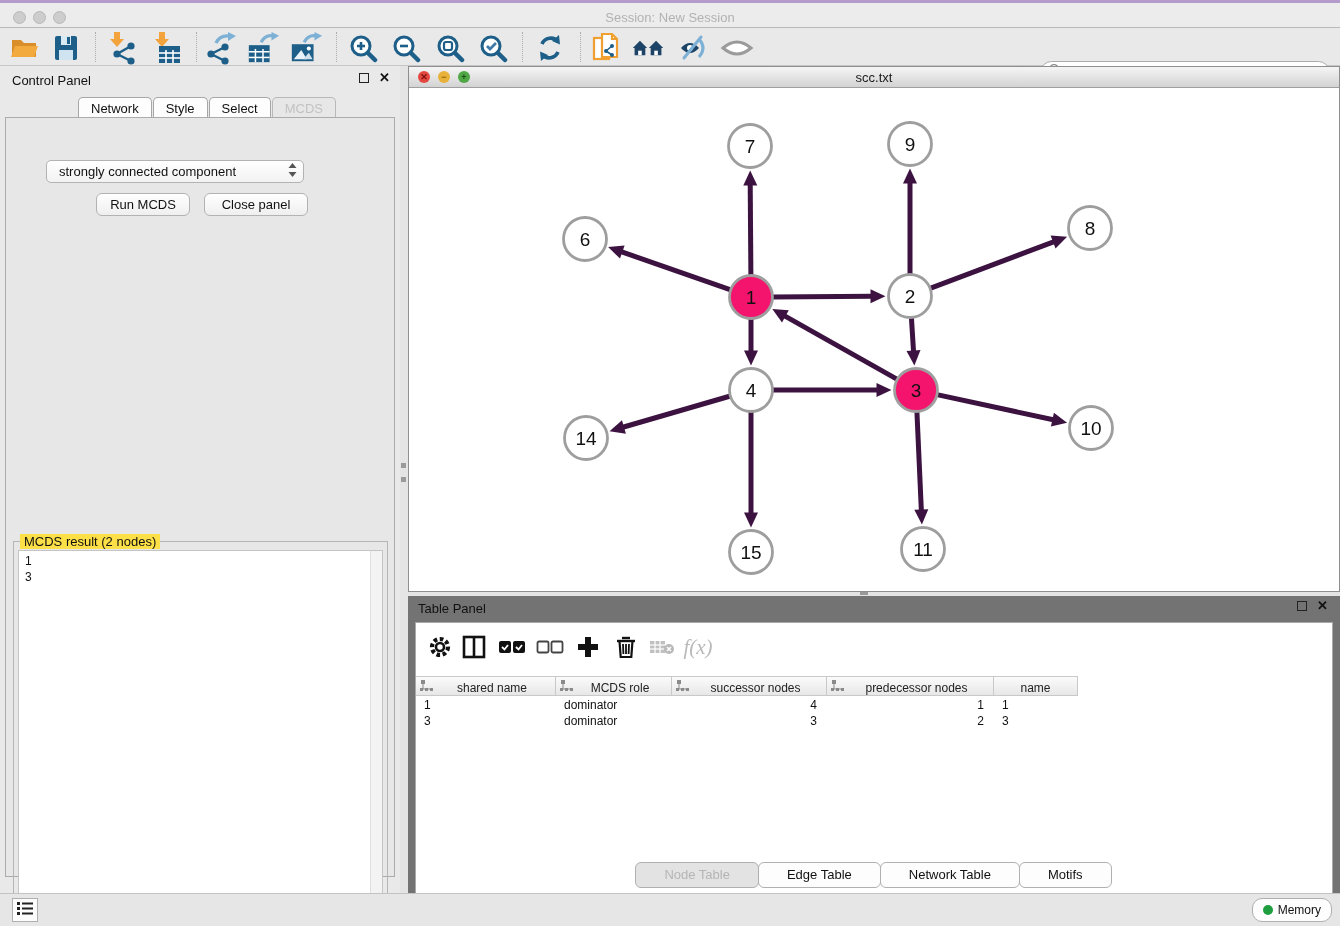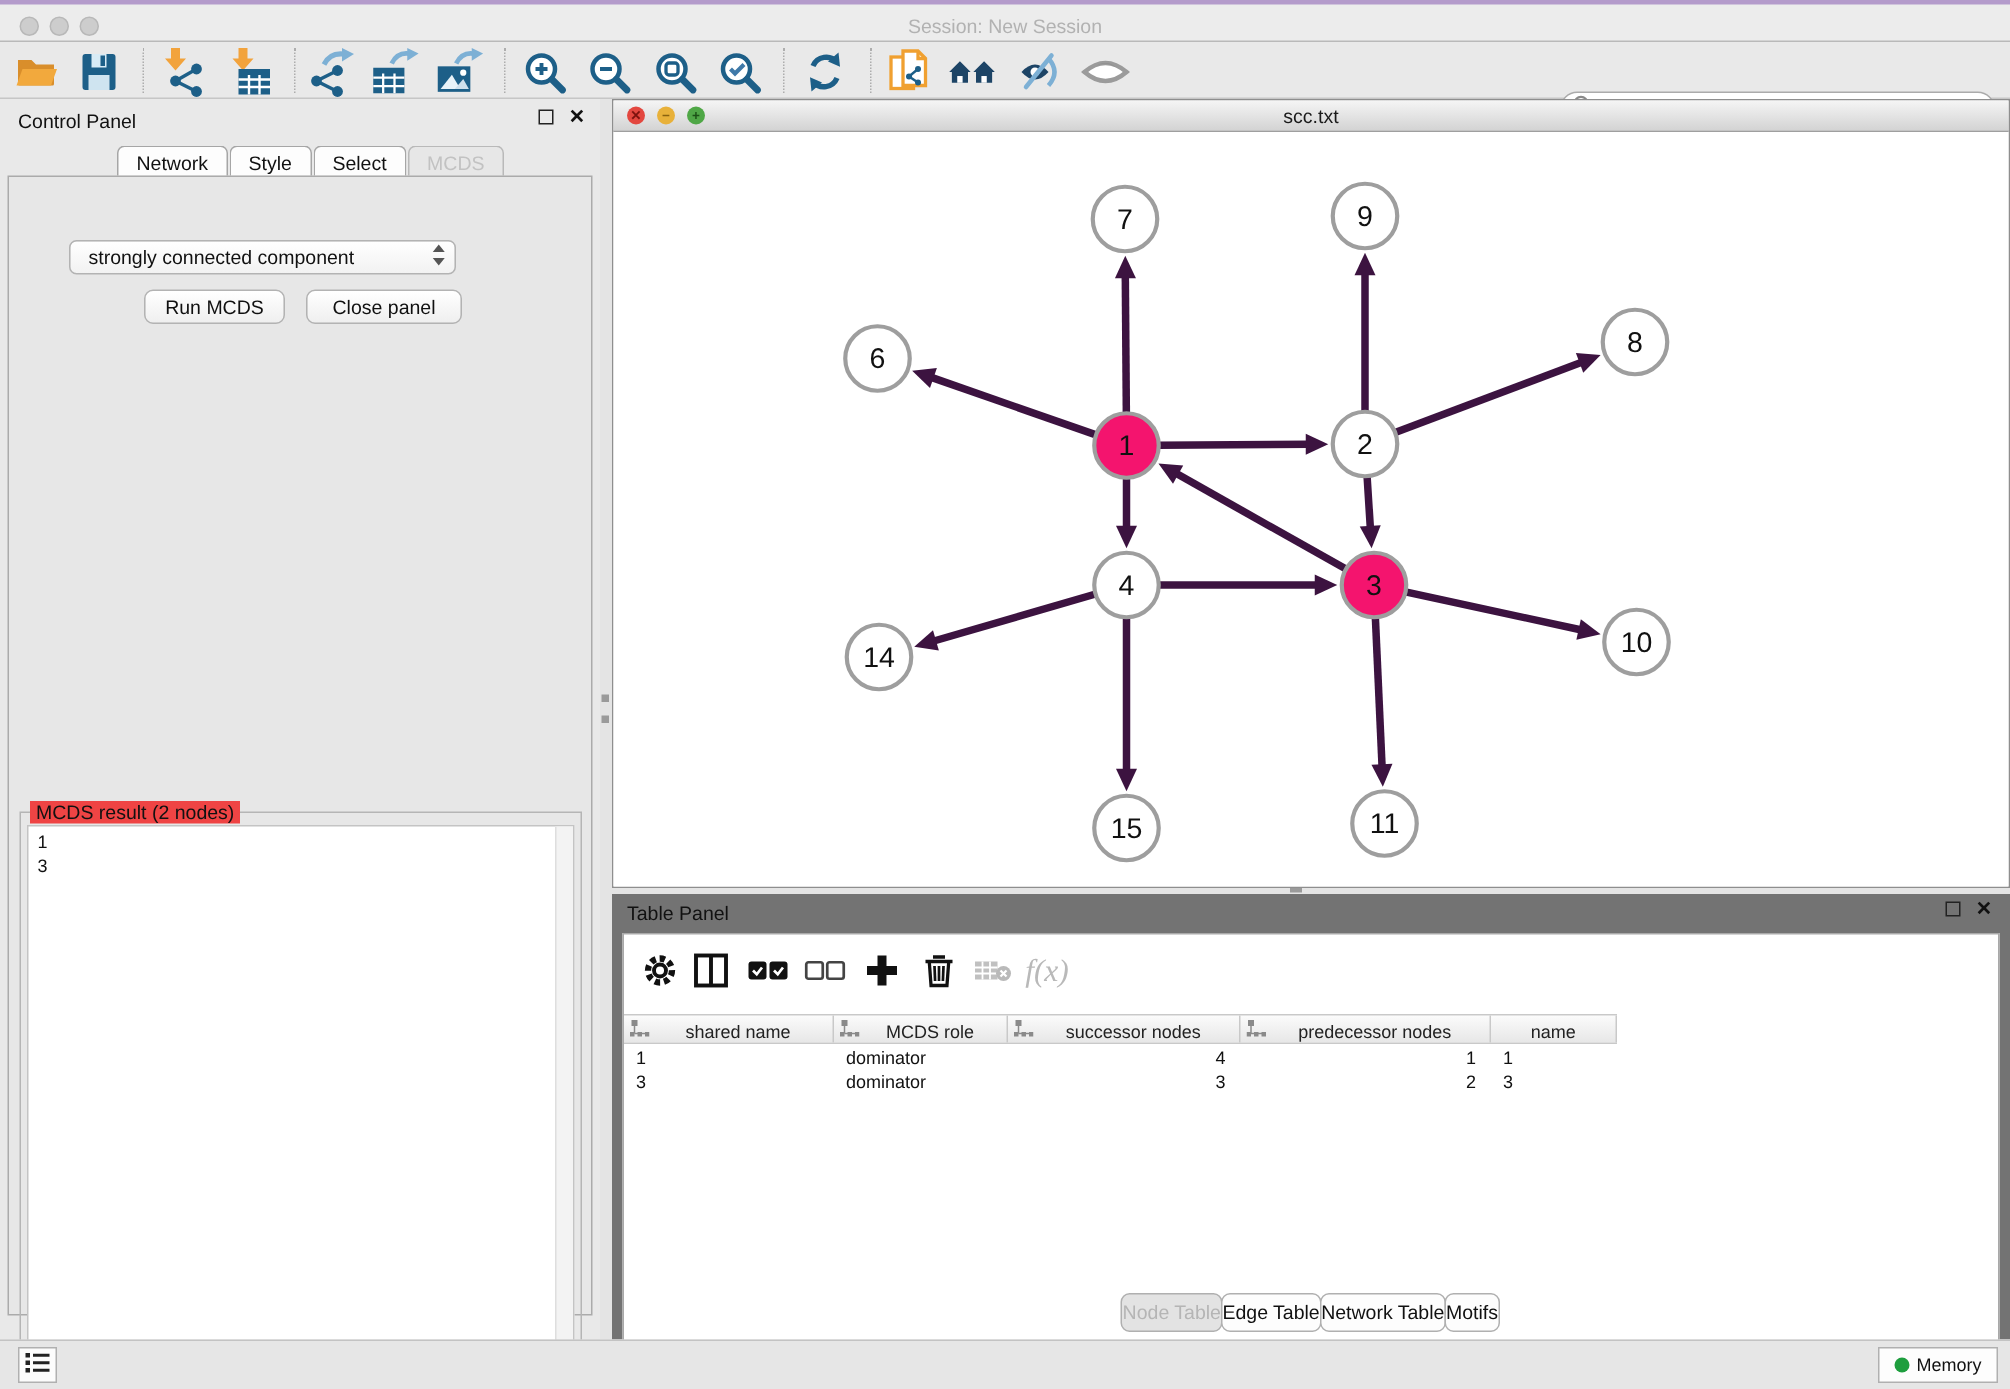--- a/index.html
+++ b/index.html
@@ -31,21 +31,21 @@
   .cp-tab { border:1px solid #a6a6a6; border-bottom:none; background:#fdfdfd; font-size:13px; padding:3px 12px 4px; border-radius:5px 5px 0 0; margin-right:1px; color:#111; }
   .cp-tab.sel { background:#e7e7e7; color:#c2c2c2; border-color:#b9b9b9; }
   #cp-body { left:5px; top:51px; width:390px; height:760px; border:1px solid #ababab; background:#e7e7e7; }
   #opt-label { width:100%; text-align:center; top:20px; font-size:14px; color:#111; }
   #criterion-select { left:40px; top:42px; width:258px; height:23px; background:linear-gradient(#ffffff,#f2f2f2); border:1px solid #b3b3b3; border-radius:5px; display:flex; align-items:center; padding:0 6px 0 12px; font-size:13px; color:#111; }
   #criterion-select .val { flex:1; }
   .btn { position:absolute; height:23px; background:linear-gradient(#ffffff,#efefef); border:1px solid #b3b3b3; border-radius:6px; font-size:13px; color:#111; display:flex; align-items:center; justify-content:center; }
   #run-btn { left:90px; top:75px; width:94px; }
   #close-btn { left:198px; top:75px; width:104px; }
   #result-fieldset { left:7px; top:423px; width:375px; height:378px; border:1px solid #b5b5b5; }
-  #result-legend { position:absolute; left:6px; top:-8px; background:#ef4444; padding:0 4px; font-size:13px; color:#111; }
+  #result-legend { position:absolute; left:6px; top:-8px; background:#fde047; padding:0 4px; font-size:13px; color:#111; }
   #result-area { position:absolute; left:4px; top:8px; width:365px; height:362px; background:#ffffff; border:1px solid #c4c4c4; font-size:12px; color:#111; padding:2px 0 0 6px; line-height:16px; }
   #result-scrollbar { position:absolute; right:0; top:0; width:12px; height:100%; background:#f3f3f3; border-left:1px solid #dedede; }
 
   
   #v-splitter { left:400px; top:66px; width:8px; height:827px; background:#e4e4e4; }
   #v-splitter .dot { position:absolute; left:1px; width:5px; height:5px; background:#9a9a9a; }
   #h-splitter { left:408px; top:592px; width:932px; height:4px; background:#e4e4e4; }
   #h-splitter .dot { position:absolute; top:0; width:8px; height:3px; background:#9a9a9a; }
 
   
@@ -60,27 +60,27 @@
   #tp-title { left:10px; top:5px; font-size:13px; color:#111; }
   #tp-box { left:7px; top:26px; width:918px; height:300px; background:#fff; border:1px solid #a9a9a9; }
   .tp-icon { position:absolute; top:9px; width:28px; height:30px; display:flex; align-items:center; justify-content:center; }
   #tbl-header { left:0px; top:53px; width:662px; height:20px; display:grid; grid-template-columns:140px 116px 155px 167px 84px; background:linear-gradient(#fbfbfb,#e7e7e7); border-top:1px solid #c9c9c9; border-bottom:1px solid #c9c9c9; }
   .th { display:flex; align-items:flex-end; border-right:1px solid #c9c9c9; font-size:12px; color:#222; padding:0 4px; }
   .th .lbl { flex:1; text-align:center; }
   .tbl-row { position:absolute; left:0; width:662px; height:16px; display:grid; grid-template-columns:140px 116px 155px 167px 84px; font-size:12px; color:#111; background:#fff; }
   .td { padding:0 8px; line-height:16px; white-space:nowrap; }
   .td.r { text-align:right; padding-right:10px; }
   #tp-tabs { left:0; top:266px; width:100%; display:flex; justify-content:center; }
-  .tp-tab { border:1px solid #b0b0b0; background:#fdfdfd; font-size:13px; color:#111; padding:4px 0 5px; border-radius:6px; margin-left:-1px; position:relative; }
+  .tp-tab { border:1px solid #b0b0b0; background:#fdfdfd; font-size:13px; color:#111; padding:4px 28px 5px; border-radius:6px; margin-left:-1px; position:relative; }
   .tp-tab.sel { background:#e3e3e3; color:#b5b5b5; }
 
   
   #statusbar { left:0; top:893px; width:1340px; height:33px; background:#e6e6e6; border-top:1px solid #c3c3c3; }
   #list-btn { left:12px; top:4px; width:26px; height:24px; background:#fcfcfc; border:1px solid #b0b0b0; display:flex; align-items:center; justify-content:center; }
-  #memory-btn { right:8px; top:4px; height:24px; background:#fdfdfd; border:1px solid #b0b0b0; border-radius:0; display:flex; align-items:center; gap:5px; padding:0 10px; font-size:12px; color:#111; }
+  #memory-btn { right:8px; top:4px; height:24px; background:#fdfdfd; border:1px solid #b0b0b0; border-radius:10px; display:flex; align-items:center; gap:5px; padding:0 10px; font-size:12px; color:#111; }
   #memory-dot { width:10px; height:10px; border-radius:50%; background:#1e9e3e; }
 </style>
 </head>
 <body>
 
 <div id="titlebar" class="abs">
   <span class="tl-circle" style="left:13px"></span>
   <span class="tl-circle" style="left:33px"></span>
   <span class="tl-circle" style="left:53px"></span>
   <div id="app-title" class="abs">Session: New Session</div>

